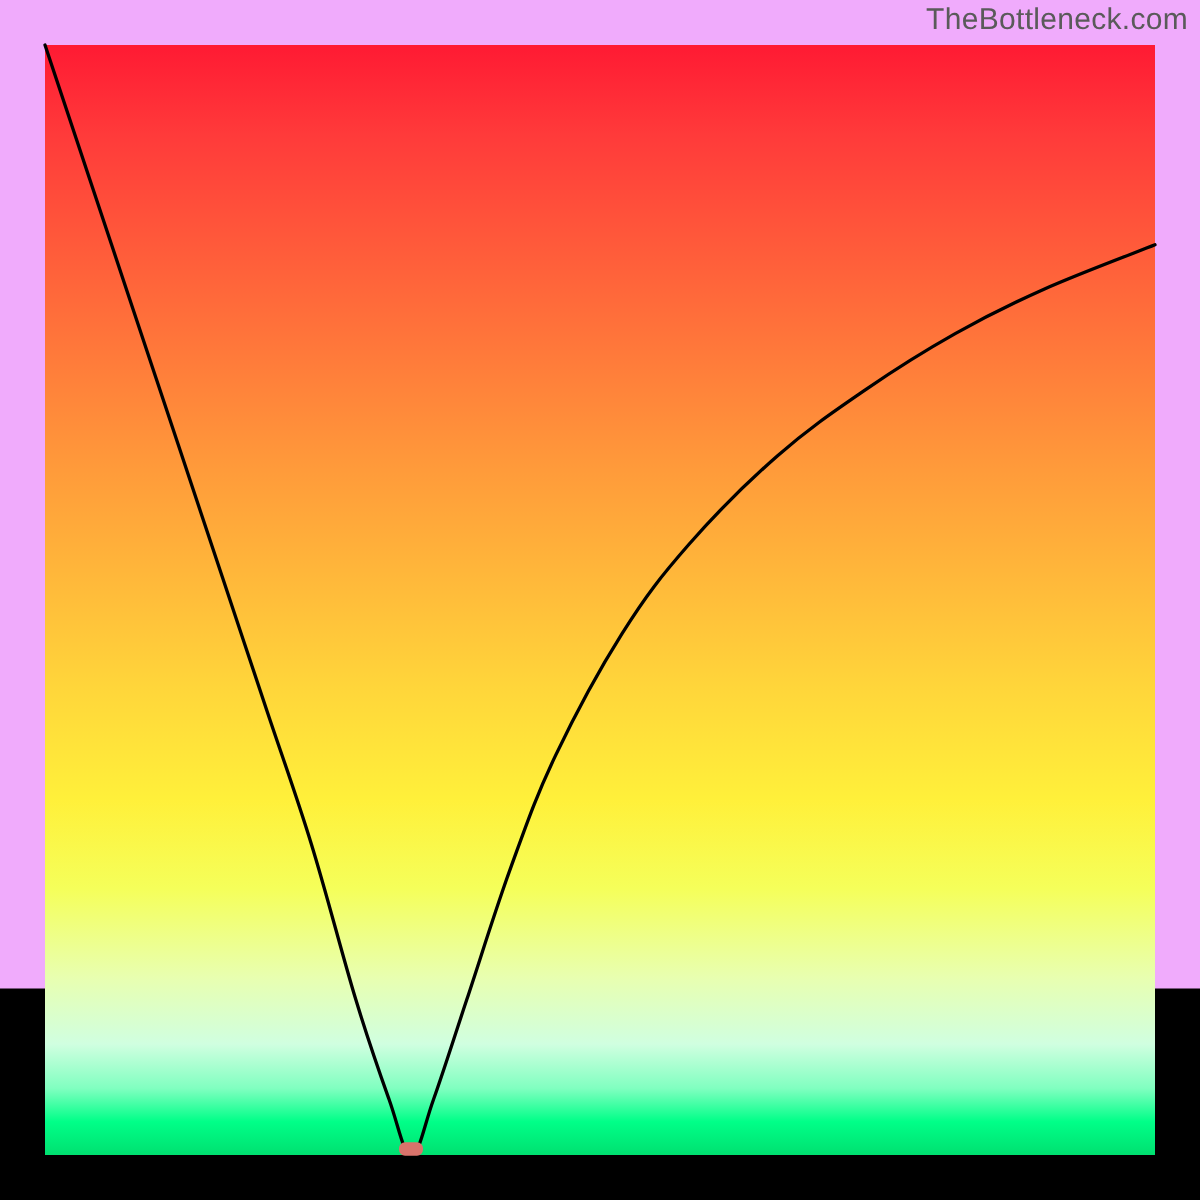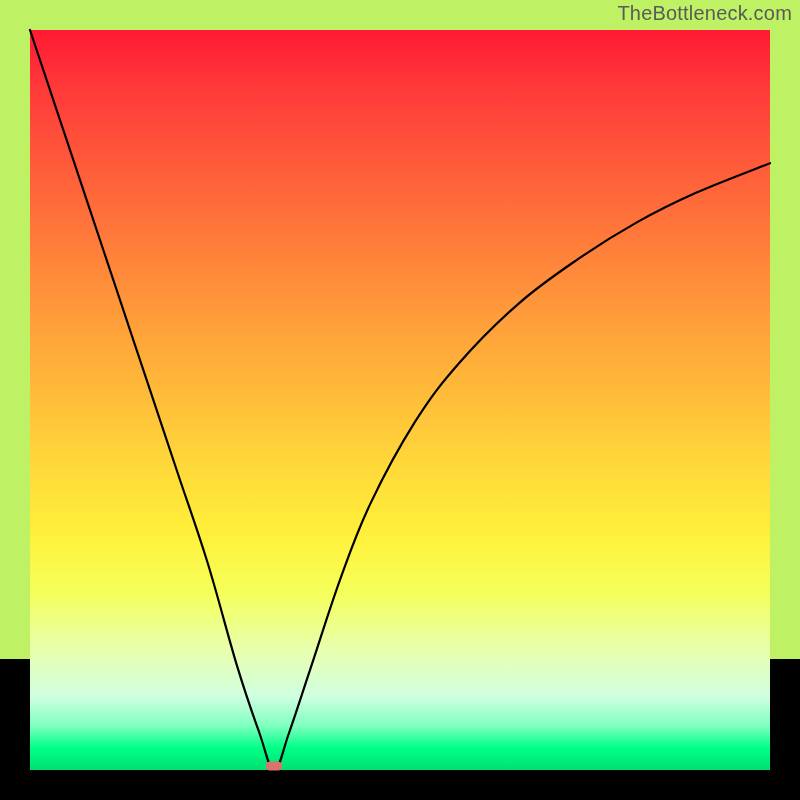--- a/index.html
+++ b/index.html
@@ -1,21 +1,21 @@
 <!DOCTYPE html>
 <html><head>
 <meta charset="utf-8">
 <style>
   * { margin: 0; padding: 0; box-sizing: border-box; }
   html, body { width: 800px; height: 800px; background: #000; overflow: hidden; }
   .stage {
     position: relative;
     width: 800px;
     height: 659px;
-    background: #bef264;
+    background: #f0abfc;
   }
   .plot-area {
     position: absolute;
     left: 30px;
     top: 30px;
     width: 740px;
     height: 740px;
     background: linear-gradient(to bottom,
       #ff1a33 0%,
       #ff3a3a 8%,

